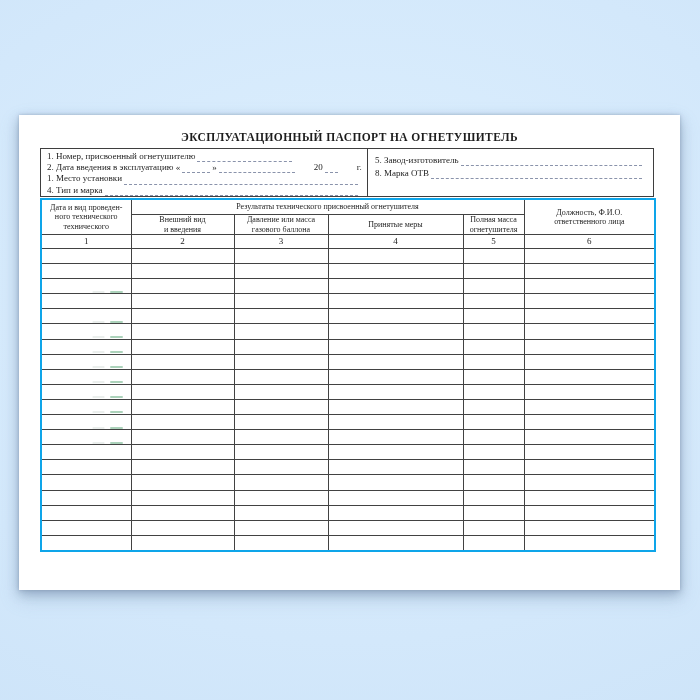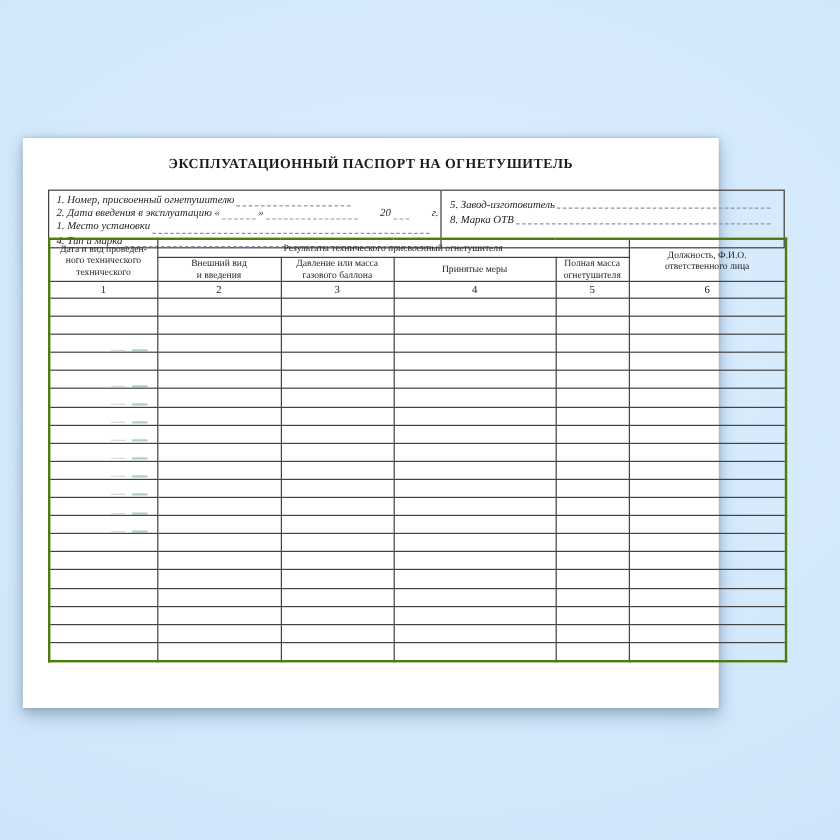--- a/index.html
+++ b/index.html
@@ -6,47 +6,47 @@
   body{
     width:700px;height:700px;overflow:hidden;
     font-family:"Liberation Serif","DejaVu Serif",serif;
     color:#1d1d1d;
   }
   .stage{
     position:relative;width:700px;height:700px;
     background:radial-gradient(ellipse 120% 90% at 50% 42%, #def0fe 0%, #d3e8fb 55%, #c9e1f7 100%);
   }
   .paper{
-    position:absolute;left:19px;top:115px;width:580px;height:475px;
+    position:absolute;left:19px;top:115px;width:661px;height:475px;
     background:#ffffff;
     box-shadow:0 0 3px rgba(120,140,170,.55), 0 4px 10px rgba(100,122,152,.45), 0 8px 18px rgba(120,145,175,.3);
   }
   .doc-title{
     margin:16px 0 0 0;text-align:center;
     font-size:11.5px;font-weight:bold;letter-spacing:.4px;line-height:13px;
   }
   
   .info-box{
-    position:absolute;left:21px;top:43px;width:614px;height:49px;
-    border:1px solid #3e3e3e;display:flex;box-sizing:border-box;font-style:italic;
+    position:absolute;left:21px;top:33px;width:614px;height:49px;
+    border:1px solid #3e3e3e;display:flex;box-sizing:border-box;
   }
   .info-col{box-sizing:border-box;}
   .info-col.left{width:327px;border-right:1px solid #3e3e3e;padding:2px 7px 0 6px;}
   .info-col.right{flex:1;padding:4px 9px 0 7px;}
   .irow{display:flex;align-items:flex-end;font-size:9px;line-height:11.2px;height:11.2px;white-space:nowrap;}
-  .info-col.right .irow{height:13px;line-height:12px;align-items:center;}
+  .info-col.right .irow{height:13px;line-height:12px;}
   .fill{border-bottom:1px dashed #8a93ab;height:8px;flex:1;margin:0 2px;}
   .fill.fw{flex:none;}
   .lbl{flex:none;}
   .sp{margin-left:17px;}
   
   table.tb{
     position:absolute;left:21px;top:83px;width:614px;
     border-collapse:collapse;table-layout:fixed;
-    border:2px solid #4d7c0f;
+    border:2px solid #0ea5e9;
     font-family:Liberation Serif, serif;
   }
   table.tb th, table.tb td{
     border:1px solid #424242;
     font-weight:normal;padding:0;margin:0;
     text-align:center;vertical-align:middle;
     font-size:8px;line-height:9.5px;overflow:hidden;
   }
   tr.h1 th{height:14px;}
   tr.h2 th{height:19px;}

